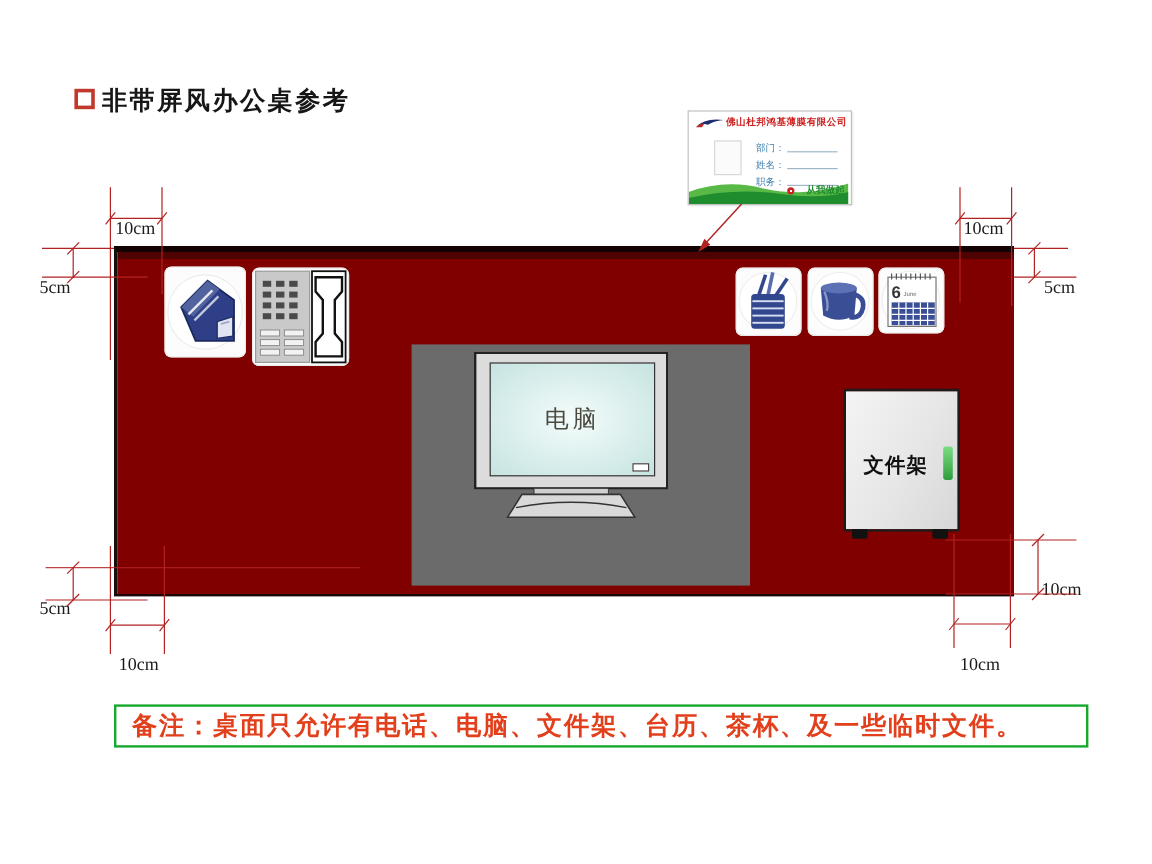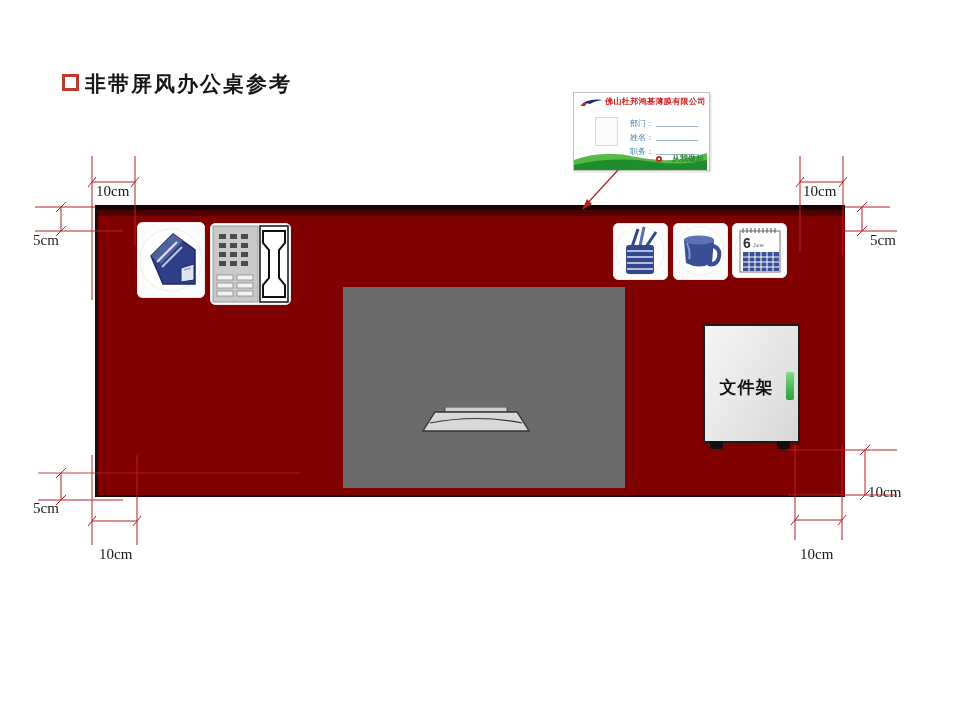--- a/index.html
+++ b/index.html
@@ -104,20 +104,26 @@
           <rect x="27" y="60" width="16" height="5"></rect>
         <rect x="7" y="68" width="16" height="5"></rect>
           <rect x="27" y="68" width="16" height="5"></rect>
       </g>
       <rect x="50" y="3" width="28" height="76" fill="#ffffff" stroke="#111" stroke-width="1.5"></rect>
       <path d="M53,8 h22 v12 l-6,7 v28 l6,7 v12 h-22 v-12 l6,-7 v-28 l-6,-7 z" fill="#ffffff" stroke="#111" stroke-width="2"></path>
     </svg>
   </div>
 
   <div id="mat"></div>
+  <div id="monitor">
+    <div id="screen">
+      <span class="label">电脑</span>
+      <div id="power-btn"></div>
+    </div>
+  </div>
   <svg id="stand" viewBox="0 0 122 26">
     <rect x="30" y="0" width="62" height="5" fill="#cfcfcf" stroke="#333" stroke-width="0.8"></rect>
     <polygon points="8,24 20,5 102,5 114,24" fill="#d9d9d9" stroke="#333" stroke-width="1.3"></polygon>
     <path d="M15,16 Q61,7 107,16" fill="none" stroke="#333" stroke-width="1.2"></path>
   </svg>
 
   <div class="tile" style="left:613px;top:223px;width:55px;height:57px;">
     <svg width="55" height="57" viewBox="0 0 55 57">
       <circle cx="27" cy="28" r="24" fill="#ffffff" stroke="#efefef"></circle>
       <line x1="19" y1="24" x2="25" y2="6" stroke="#33478f" stroke-width="3"></line>
@@ -264,14 +270,17 @@
       <line x1="795" y1="520" x2="842" y2="520"></line>
       <line x1="791" y1="525" x2="799" y2="515"></line>
         <line x1="838" y1="525" x2="846" y2="515"></line>
     </g>
     <g>
       <line x1="618" y1="170" x2="584" y2="207" stroke="#b22222" stroke-width="1.2"></line>
       <polygon points="582,210 592,204 587,199" fill="#b22222"></polygon>
     </g>
   </svg>
 
+  <div id="note-box">
+    <span class="note-text">备注：桌面只允许有电话、电脑、文件架、台历、茶杯、及一些临时文件。</span>
+  </div>
 
 </div>
 
 </body></html>

